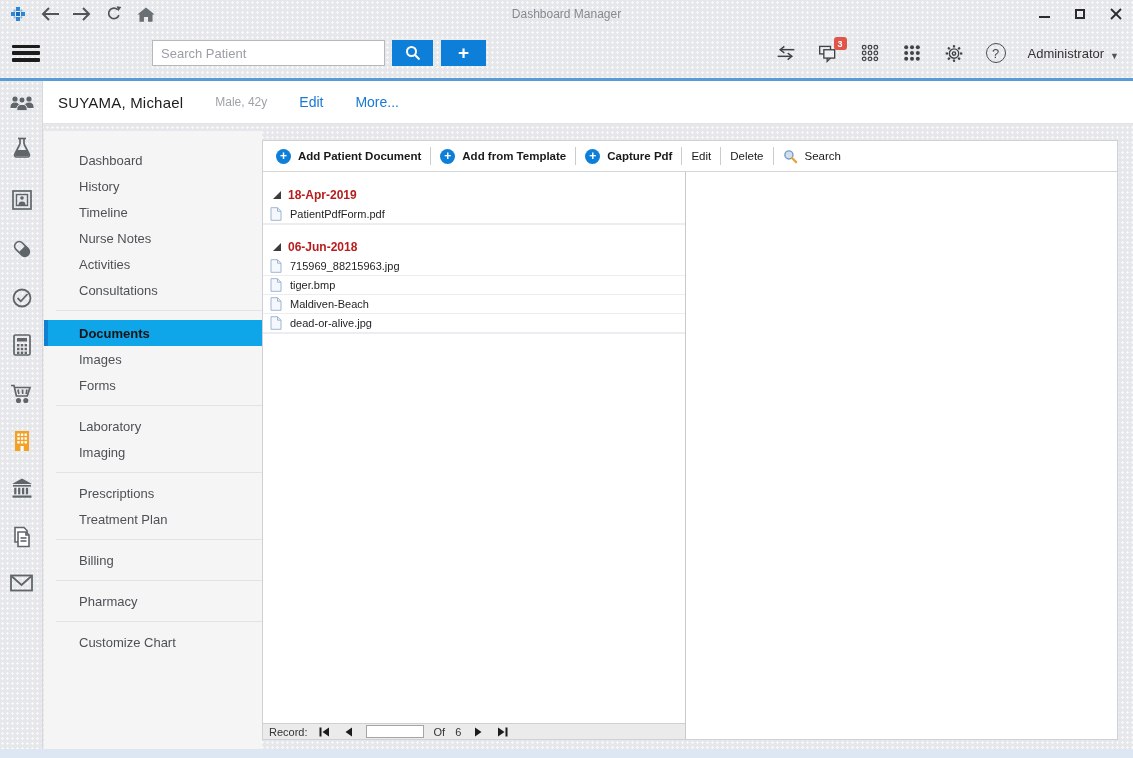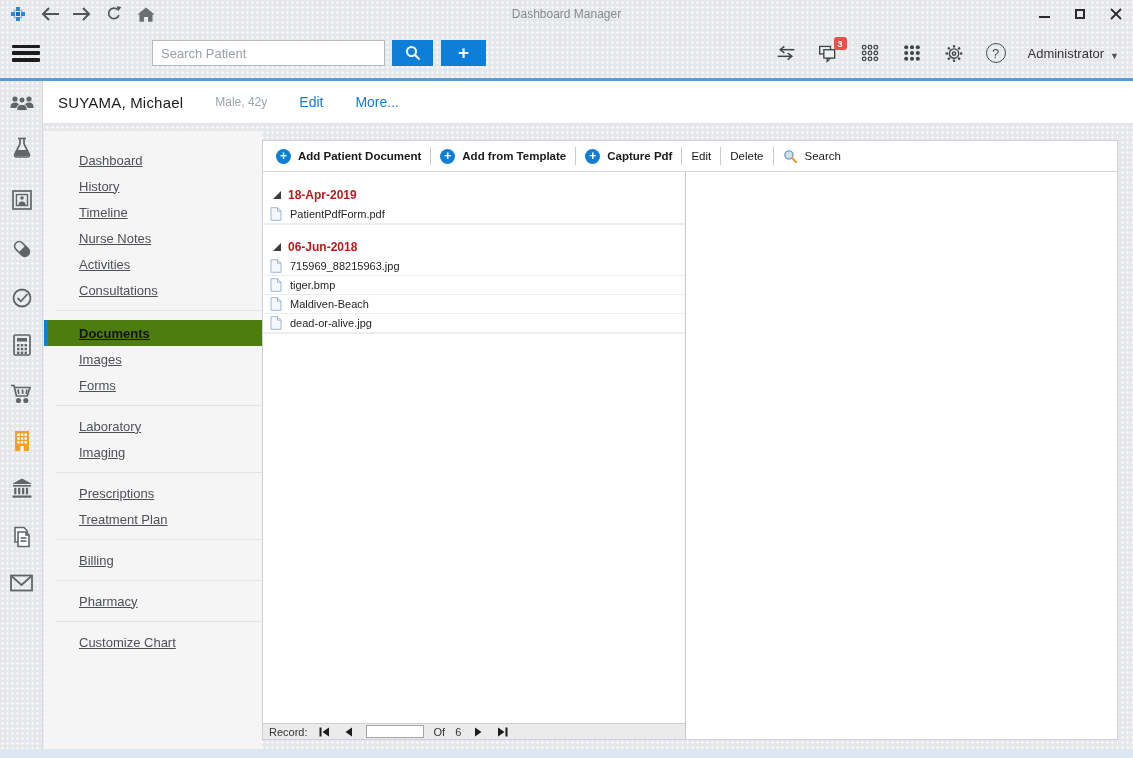--- a/index.html
+++ b/index.html
@@ -49,22 +49,22 @@
   .link { font-size:14px; color:#1779d6; cursor:pointer; }
 
   
   .left-rail { position:absolute; left:0; top:81px; width:43px; height:669px; border-right:1px solid #d7d8db; }
   .rail-icon { position:absolute; left:0; width:43px; display:flex; justify-content:center; cursor:pointer; }
 
   
   .nav-panel { position:absolute; left:44px; top:131px; width:218px; height:619px; background:#f6f5f6; padding-top:16px; }
   .nav-item { height:26px; display:flex; align-items:center; font-size:13px; color:#4d5156; cursor:pointer; position:relative; }
   .nav-item .selbar { width:4px; height:26px; margin-right:0; }
-  .nav-item span.lbl { padding-left:31px;text-decoration:underline; }
-  .nav-item.selected { background:#4d7c0f; color:#141414; font-weight:bold;margin-top:9px; }
+  .nav-item span.lbl { padding-left:31px; }
+  .nav-item.selected { background:#0ea5e9; color:#141414; font-weight:bold;margin-top:9px; }
   .nav-item.selected .selbar { background:#1080d0; }
   .nav-sep { height:1px; background:#e3e3e5; margin:7px 0 7px 12px; }
 
   
   .content-card { position:absolute; left:262px; top:140px; width:856px; height:600px; background:#fff; border:1px solid #cfd1d4; display:flex; flex-direction:column; }
   .doc-toolbar { height:31px; display:flex; align-items:center; border-bottom:1px solid #d5d5d5; padding-left:4px; flex:0 0 auto; }
   .tb-btn { display:flex; align-items:center; gap:7px; padding:0 9px; height:24px; cursor:pointer; font-size:11.5px; color:#1a1a1a; white-space:nowrap; }
   .tb-btn.bold { font-weight:bold; }
   .plus-circle { width:15px; height:15px; background:#0e7fd8; border-radius:50%; color:#fff; font-size:12px; font-weight:bold; line-height:14px; text-align:center; }
   .tb-sep { width:1px; height:18px; background:#cccccc; }

